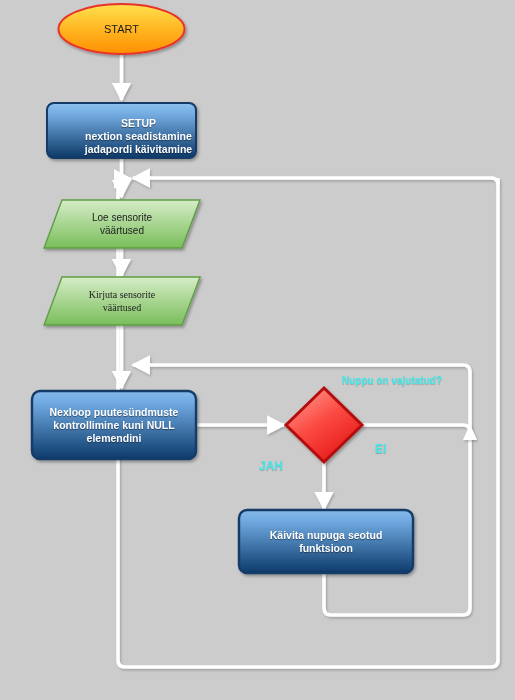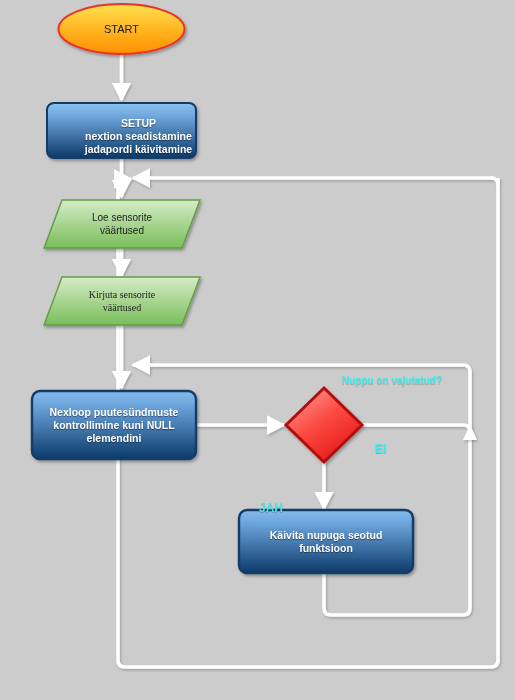--- a/index.html
+++ b/index.html
@@ -173,17 +173,17 @@
     <span>elemendini</span>
   </div>
 
   <div class="node-label lbl-process" style="left:239px; top:510px; width:174px; height:63px; flex-direction:column;">
     <span>Käivita nupuga seotud</span>
     <span>funktsioon</span>
   </div>
 
   <div class="edge-label" style="left:342px; top:375px;">Nuppu on vajutatud?</div>
 
-  <div class="edge-label small" style="left:259px; top:459px;margin-top:42px;">JAH</div>
+  <div class="edge-label small" style="left:259px; top:459px;">JAH</div>
 
   <div class="edge-label small" style="left:375px; top:442px;">EI</div>
 
 </div>
 
 </body></html>

